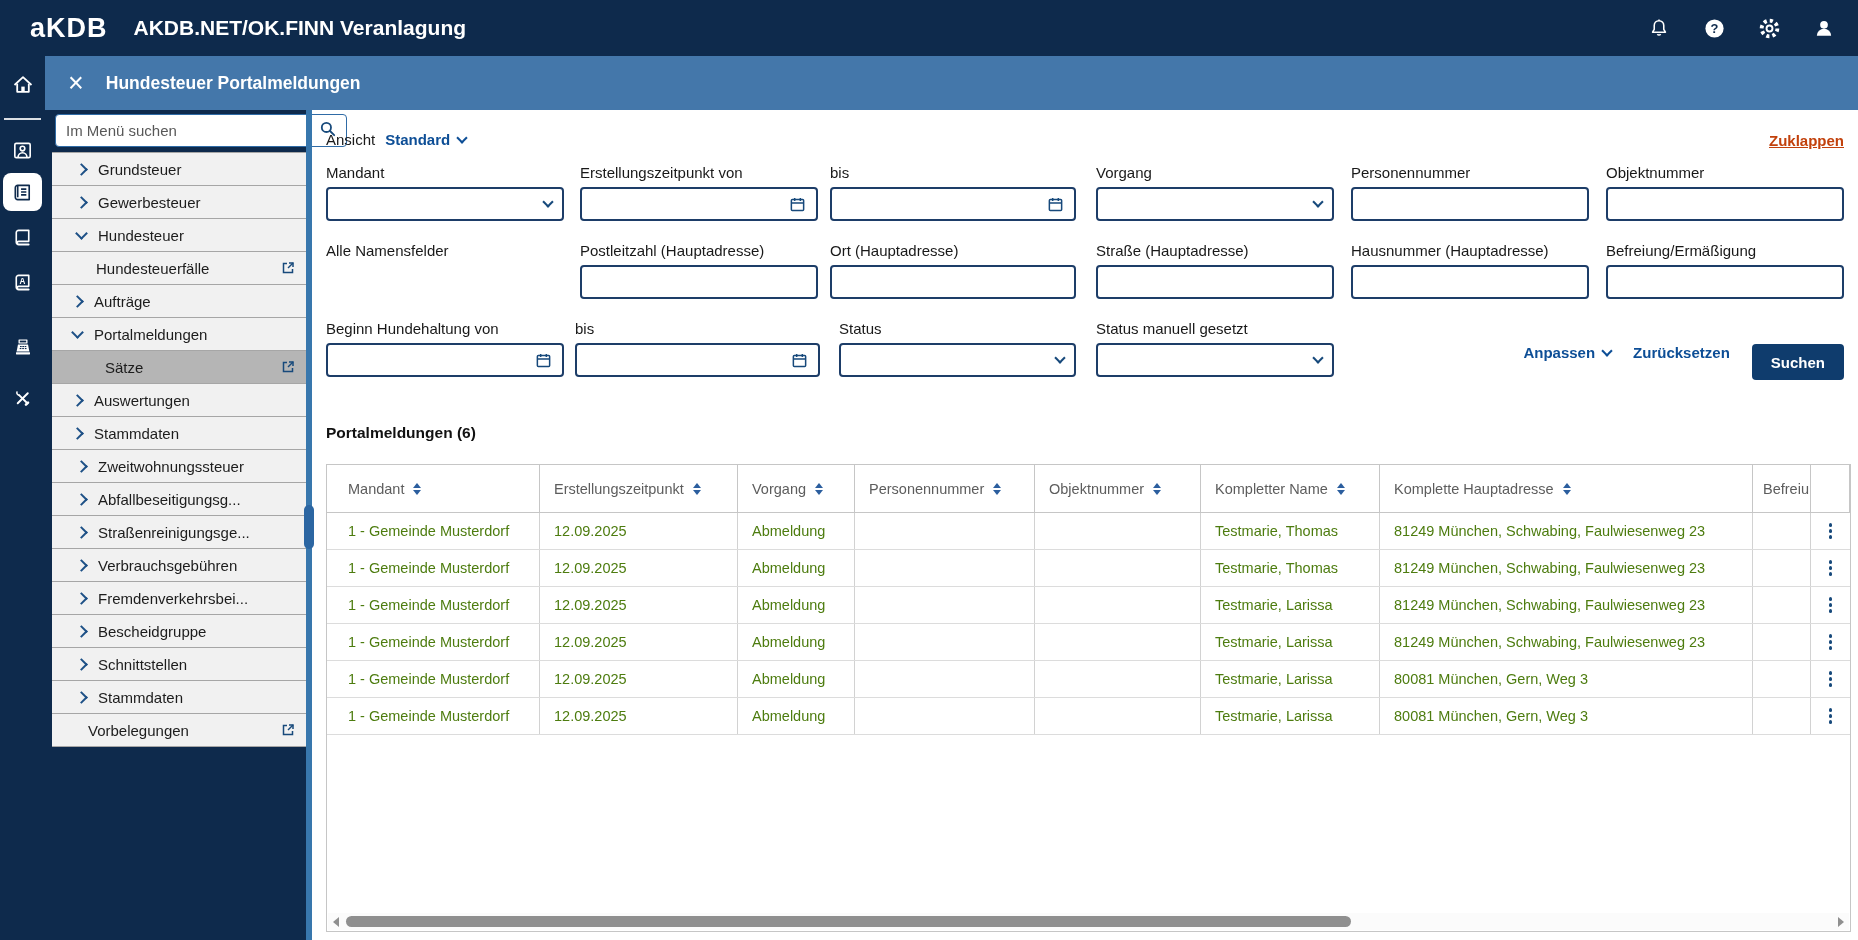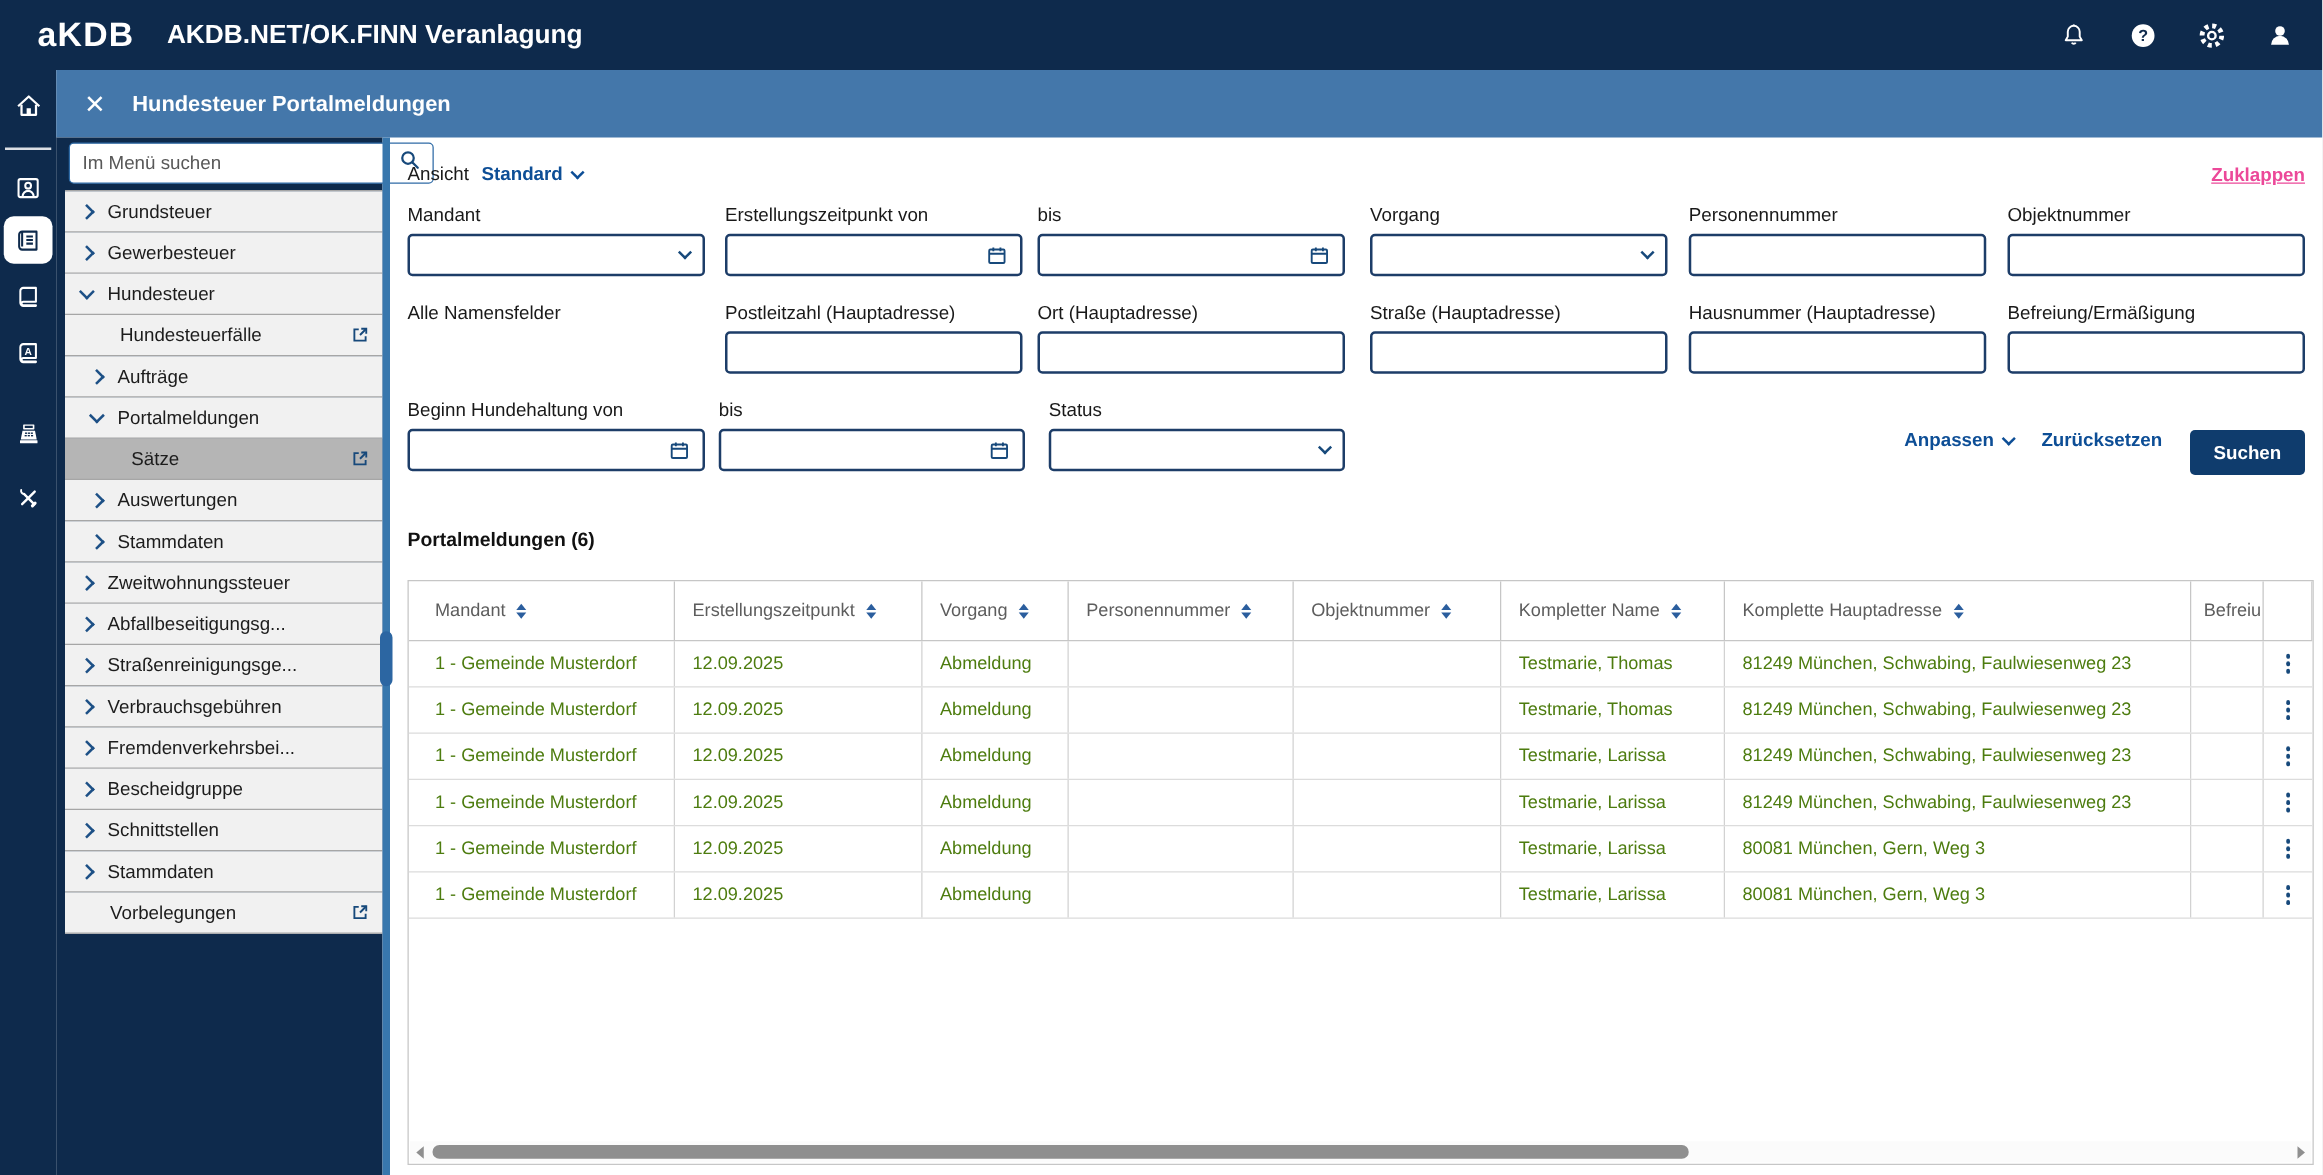--- a/index.html
+++ b/index.html
@@ -32,40 +32,40 @@
   .menu-search { position:absolute; left:10px; top:4px; width:292px; height:33px; background:#fff;
                  border:1.5px solid #2f6ba6; border-radius:4px; display:flex; align-items:center; }
   .menu-search input { border:0; outline:0; flex:1; margin-left:10px; font-size:15px; color:#333;
                        font-family:"Liberation Sans",sans-serif; background:transparent; }
   .menu-search input::placeholder { color:#585858; }
   .menu-search .mag { margin-right:9px; flex:none; }
   .menu-list { position:absolute; left:7px; right:0; top:42px; border-top:1px solid #a6a6a6; }
   .mi { position:relative; height:33px; background:#f1f1f1; border-bottom:1px solid #a6a6a6;
         display:flex; align-items:center; font-size:15px; color:#1c1c1c; cursor:pointer; }
   .mi.sel { background:#b5b5b5; }
-  .mi.l1 { padding-left:13px; }
+  .mi.l1 { padding-left:25px; }
   .mi.l2 { padding-left:21px; }
   .mi.l1.nochev { padding-left:36px; }
   .mi.l2.nochev { padding-left:44px; }
   .mi.l3 { padding-left:53px; }
   .chev { width:9px; height:9px; border-right:2.2px solid #1d5086; border-bottom:2.2px solid #1d5086;
           display:inline-block; flex:none; margin-right:12px; }
   .chev.r { transform:rotate(-45deg); }
   .chev.d { transform:rotate(45deg); margin-top:-4px; }
   .ext { position:absolute; right:11px; top:9px; }
 
   .splitter { position:absolute; left:306px; top:110px; width:6px; height:830px; background:#3877ad; }
   .splitter-handle { position:absolute; left:304px; top:505px; width:10px; height:44px; border-radius:5px; background:#2c66a2; cursor:col-resize; }
 
   
   .view-row { position:absolute; left:326px; top:131px; display:flex; align-items:center; gap:10px; font-size:15px; }
   .view-label { color:#1a1a1a; }
   .view-value { color:#0d4e96; font-weight:700; cursor:pointer; display:flex; align-items:center; gap:8px; }
   .vchev { width:8px; height:8px; border-right:2px solid #0d4e96; border-bottom:2px solid #0d4e96; transform:rotate(45deg); margin-top:-4px; }
-  .collapse-link { position:absolute; right:14px; top:132px; color:#ec4899; font-size:15px; font-weight:700;
+  .collapse-link { position:absolute; right:14px; top:132px; color:#c2410c; font-size:15px; font-weight:700;
                    text-decoration:underline; cursor:pointer; }
 
   .field { position:absolute; width:238px; }
   .field label { display:block; font-size:15px; color:#191919; margin-bottom:6px; white-space:nowrap; }
   .box { height:34px; border:2px solid #1d3d68; border-radius:4px; background:#fff; display:flex; align-items:center;
          padding:0 10px; font-size:15px; color:#1a1a1a; }
   .box input { border:0; outline:0; width:100%; font-size:15px; color:#1a1a1a; font-family:"Liberation Sans",sans-serif; }
   .box .suffix { margin-left:auto; flex:none; display:flex; align-items:center; }
   .schev { width:8px; height:8px; border-right:2px solid #17497b; border-bottom:2px solid #17497b; transform:rotate(45deg); margin-top:-4px; }
 
@@ -430,20 +430,28 @@
       </div>
   </div>
   <div class="field" style="left:839px;top:320px;width:237px">
     <label>Status</label>
     <div class="box">
         <span class="suffix">
           <i class="schev"></i>
         </span>
       </div>
   </div>
+  <div class="field" style="left:1096px;top:320px">
+    <label>Status manuell gesetzt</label>
+    <div class="box">
+        <span class="suffix">
+          <i class="schev"></i>
+        </span>
+      </div>
+  </div>
 
   <div class="actions">
     <span class="link-btn">
         <span>Anpassen</span>
         <i class="vchev"></i>
       </span>
     <span class="link-btn">Zurücksetzen</span>
     <button class="search-btn">Suchen</button>
   </div>
 

